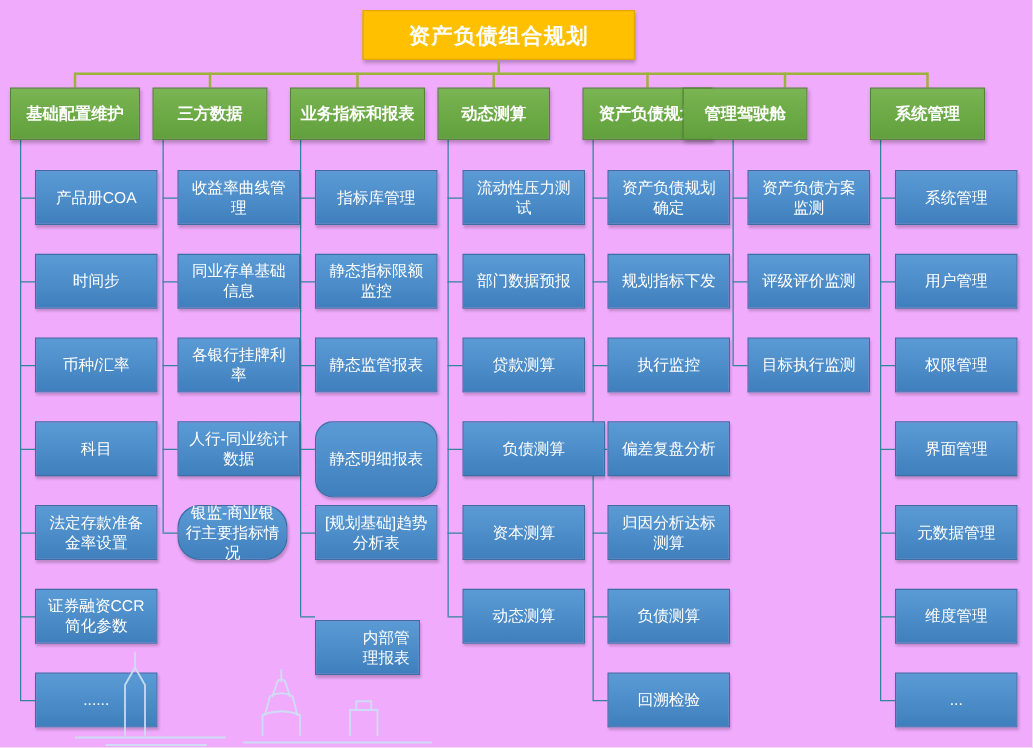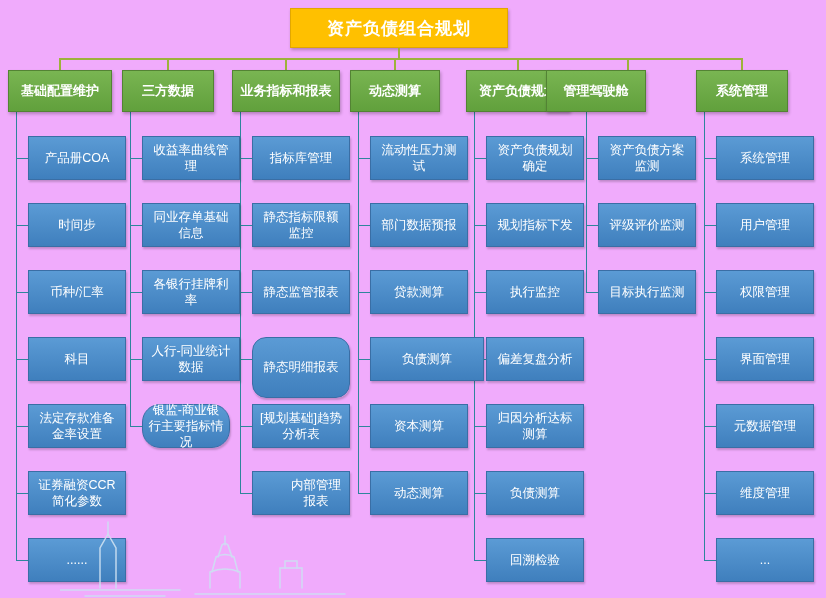--- a/index.html
+++ b/index.html
@@ -114,21 +114,21 @@
       <div class="node item" style="left: 142px; top: 203px; width: 98px; height: 44px;">同业存单基础信息</div>
       <div class="node item" style="left: 142px; top: 270px; width: 98px; height: 44px;">各银行挂牌利率</div>
       <div class="node item" style="left: 142px; top: 337px; width: 98px; height: 44px;">人行-同业统计数据</div>
       <div class="node item" style="left: 142px; top: 404px; width: 88px; height: 44px; border-radius: 18px;">银监-商业银行主要指标情况</div>
       <div class="node cat" style="left: 232px; top: 70px; width: 108px; height: 42px;">业务指标和报表</div>
       <div class="node item" style="left: 252px; top: 136px; width: 98px; height: 44px;">指标库管理</div>
       <div class="node item" style="left: 252px; top: 203px; width: 98px; height: 44px;">静态指标限额监控</div>
       <div class="node item" style="left: 252px; top: 270px; width: 98px; height: 44px;">静态监管报表</div>
       <div class="node item" style="left: 252px; top: 337px; width: 98px; height: 61px; border-radius: 14px;">静态明细报表</div>
       <div class="node item" style="left: 252px; top: 404px; width: 98px; height: 44px;">[规划基础]趋势分析表</div>
-      <div class="node item" style="left: 252px; top: 471px; width: 98px; height: 44px; padding-left: 35px;">内部管理报表</div>
+      <div class="node item" style="left: 252px; top: 496px; width: 84px; height: 44px; padding-left: 35px;">内部管理报表</div>
       <div class="node cat" style="left: 350px; top: 70px; width: 90px; height: 42px;">动态测算</div>
       <div class="node item" style="left: 370px; top: 136px; width: 98px; height: 44px;">流动性压力测试</div>
       <div class="node item" style="left: 370px; top: 203px; width: 98px; height: 44px;">部门数据预报</div>
       <div class="node item" style="left: 370px; top: 270px; width: 98px; height: 44px;">贷款测算</div>
       <div class="node item" style="left: 370px; top: 337px; width: 114px; height: 44px;">负债测算</div>
       <div class="node item" style="left: 370px; top: 404px; width: 98px; height: 44px;">资本测算</div>
       <div class="node item" style="left: 370px; top: 471px; width: 98px; height: 44px;">动态测算</div>
       <div class="node cat" style="left: 466px; top: 70px; width: 104px; height: 42px;">资产负债规划</div>
       <div class="node item" style="left: 486px; top: 136px; width: 98px; height: 44px;">资产负债规划确定</div>
       <div class="node item" style="left: 486px; top: 203px; width: 98px; height: 44px;">规划指标下发</div>

